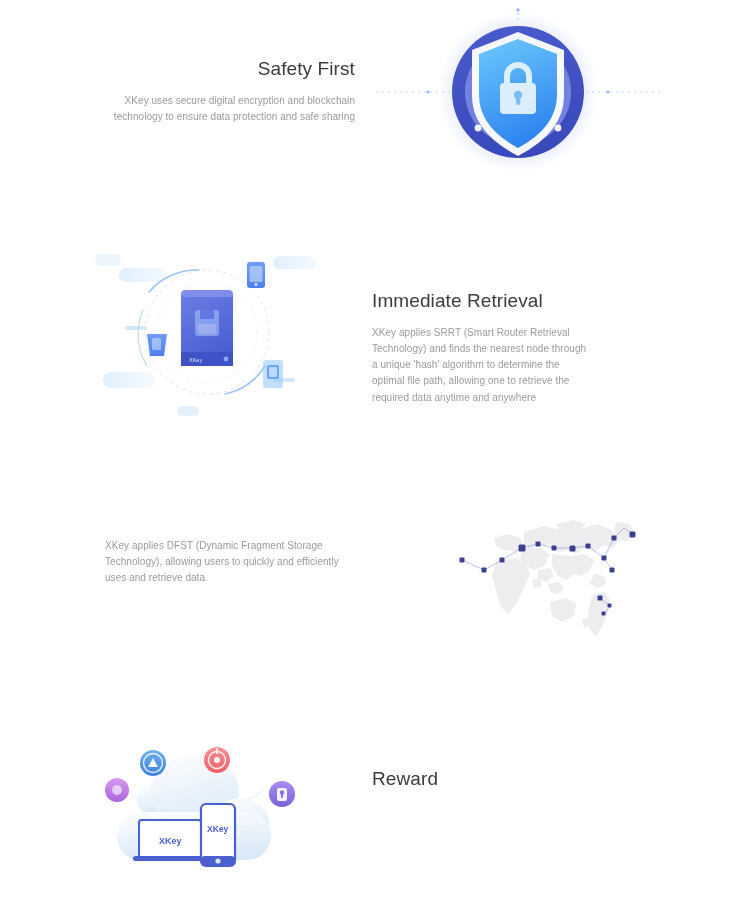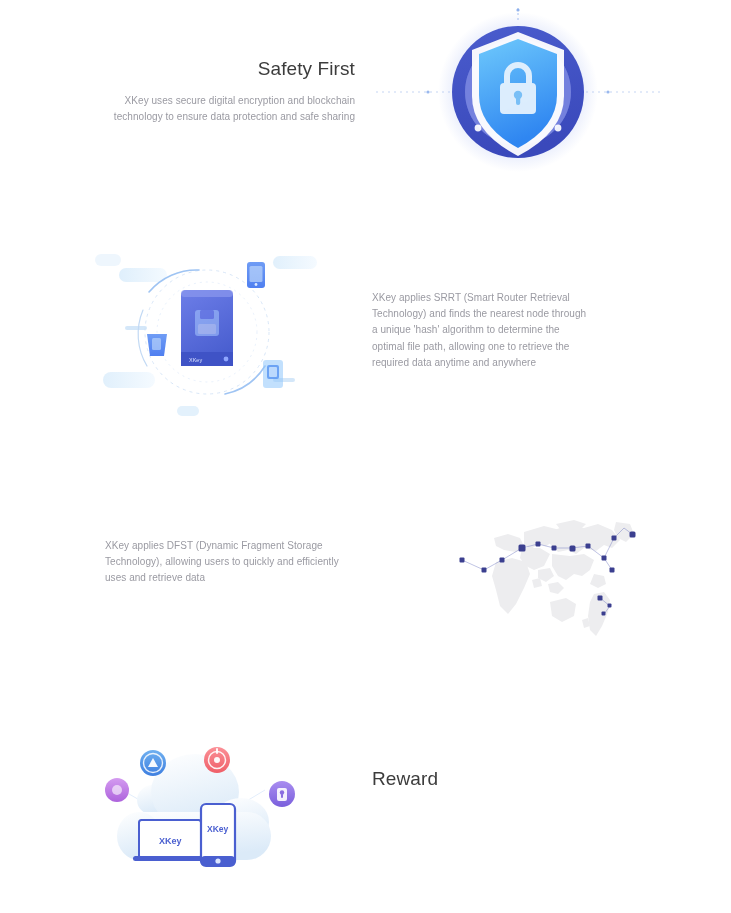--- a/index.html
+++ b/index.html
@@ -111,20 +111,21 @@
         <circle cx="150" cy="95" r="4.2" fill="#7ec2f7"></circle>
         <rect x="148" y="96" width="4.2" height="9" rx="2" fill="#7ec2f7"></rect>
       </g>
     </svg>
   </div>
 </div>
 
 <div class="section" style="top:240px;height:260px;">
 
   <div class="text-block" style="left:372px; top:50px; width:215px;">
+    <h2>Immediate Retrieval</h2>
     <p>XKey applies SRRT (Smart Router Retrieval Technology) and finds the nearest node through a unique 'hash' algorithm to determine the optimal file path, allowing one to retrieve the required data anytime and anywhere</p>
   </div>
 
   <div class="art" id="art-orbit" style="top:8px;">
     <svg width="225" height="170" viewBox="0 0 225 170">
       <defs>
         <linearGradient id="gPill" x1="0" y1="0" x2="1" y2="0">
           <stop offset="0%" stop-color="#d9ecfb"></stop>
           <stop offset="100%" stop-color="#f2f9ff"></stop>
         </linearGradient>

